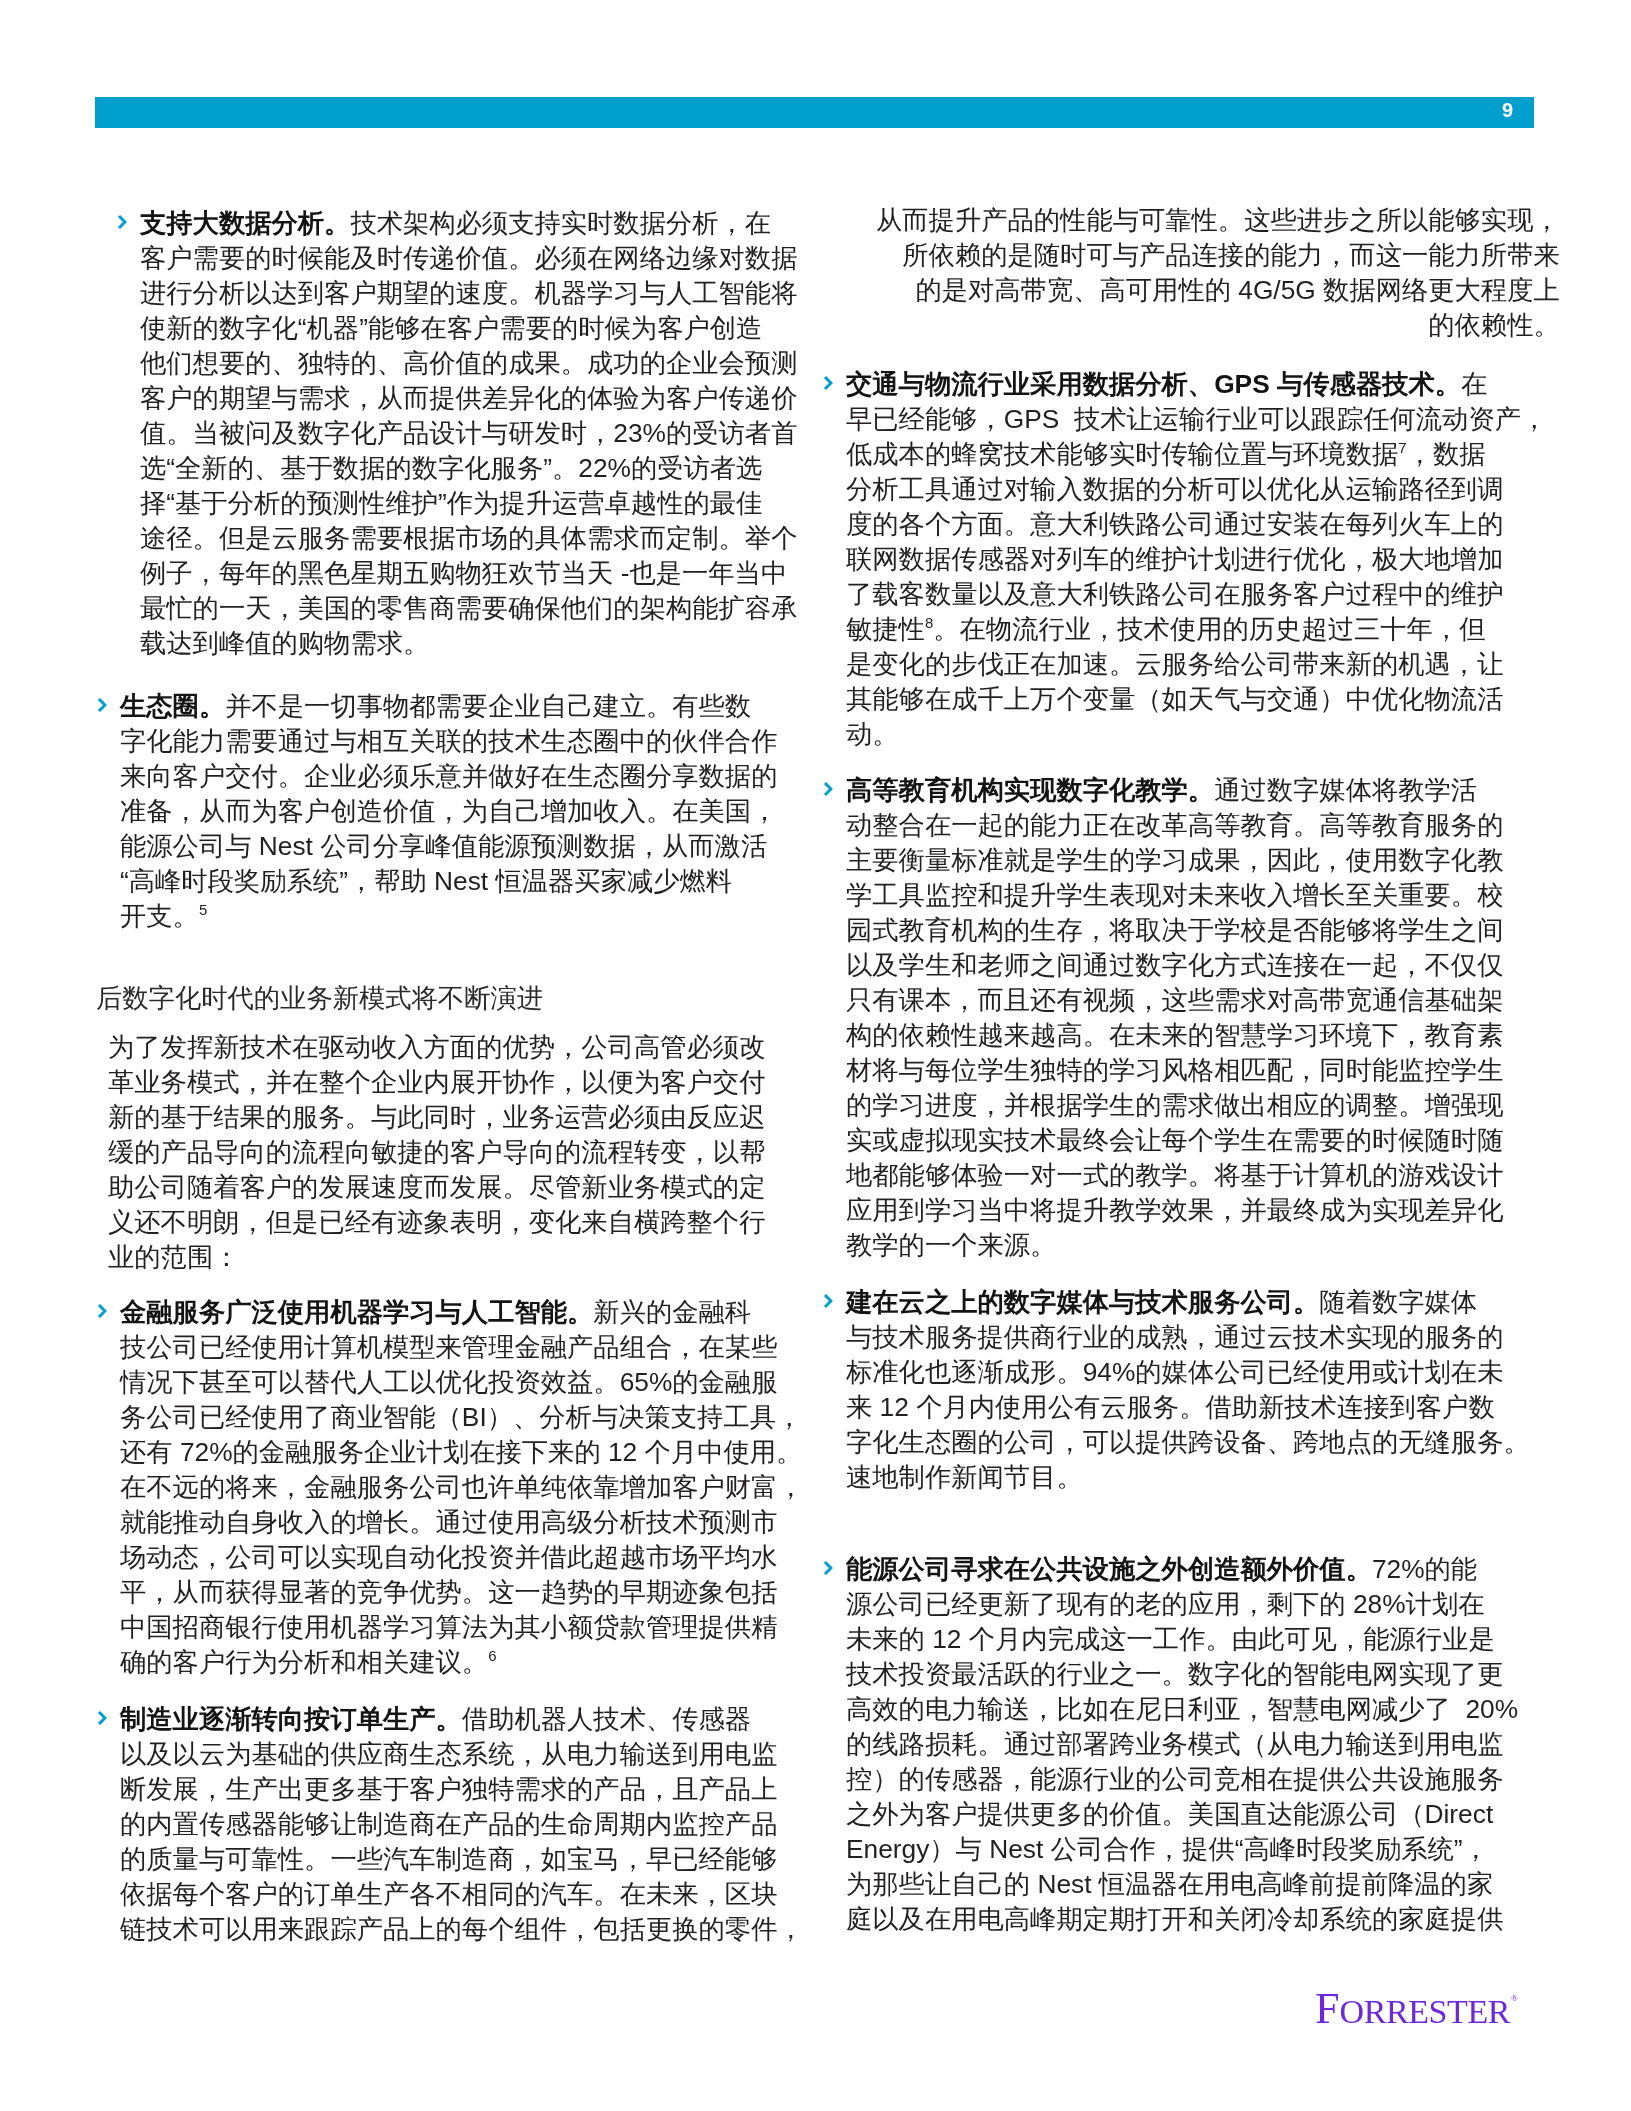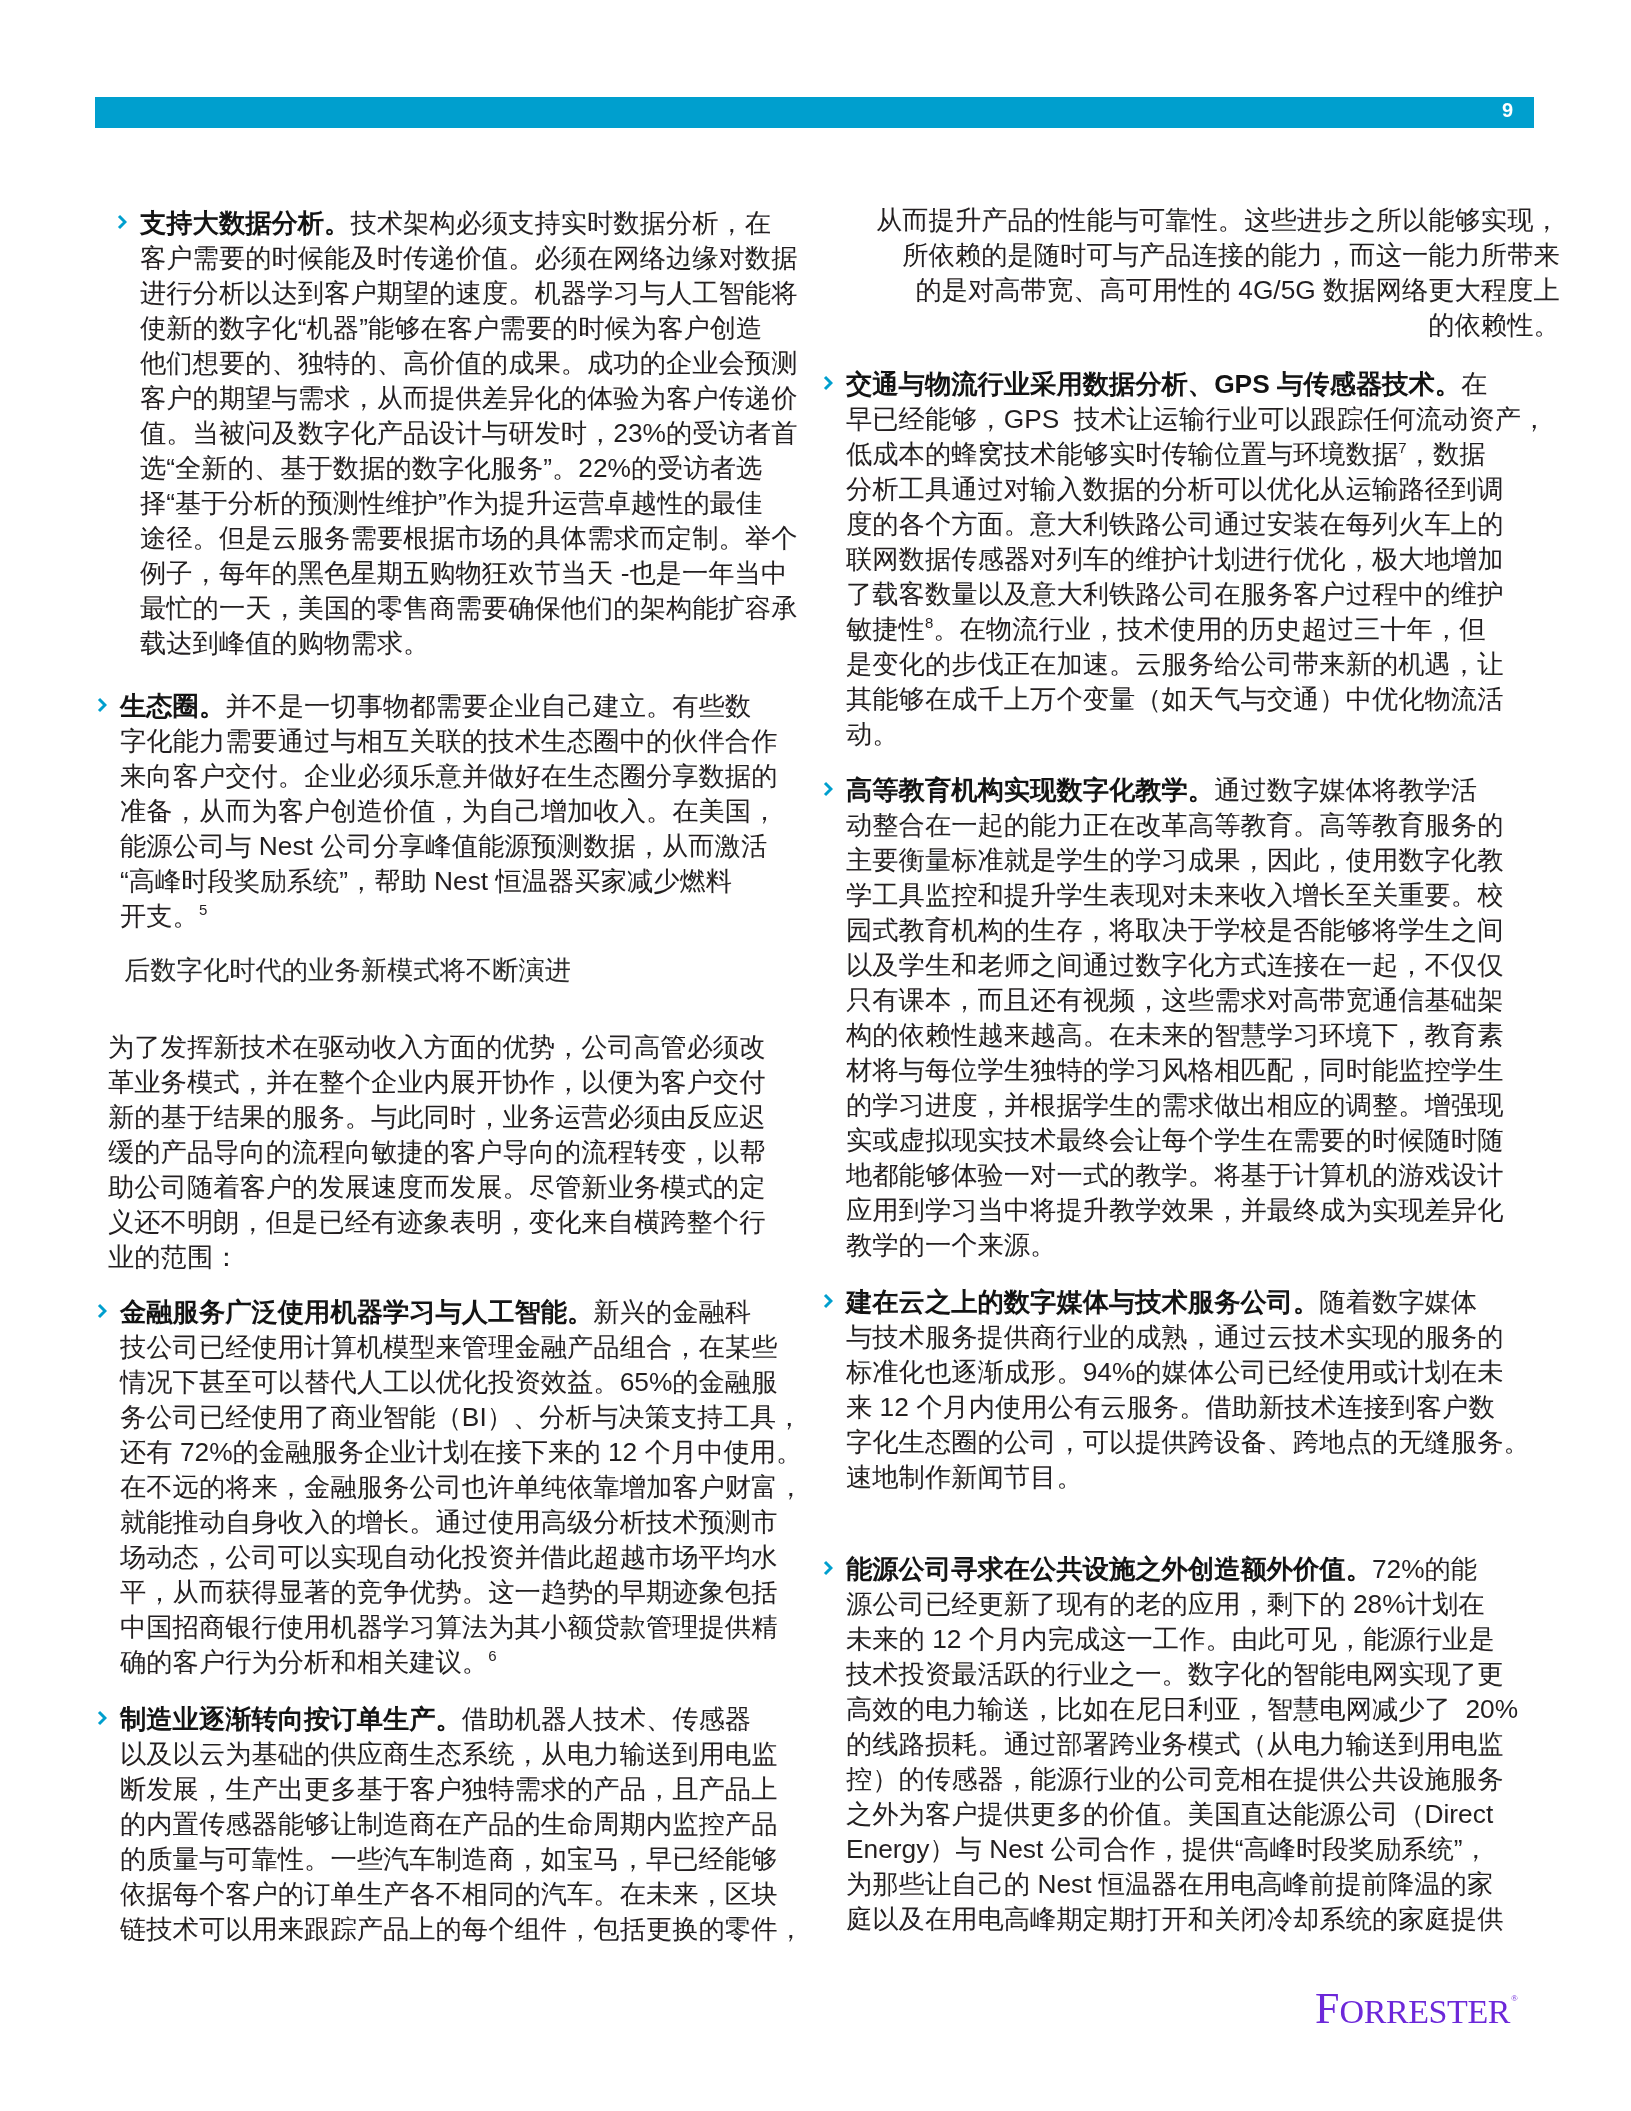--- a/index.html
+++ b/index.html
@@ -60,21 +60,21 @@
     </span>
   <div class="ln"><span class="lead">生态圈。</span><span>并不是一切事物都需要企业自己建立。有些数</span></div>
   <div class="ln"><span>字化能力需要通过与相互关联的技术生态圈中的伙伴合作</span></div>
   <div class="ln"><span>来向客户交付。企业必须乐意并做好在生态圈分享数据的</span></div>
   <div class="ln"><span>准备，从而为客户创造价值，为自己增加收入。在美国，</span></div>
   <div class="ln"><span>能源公司与 Nest 公司分享峰值能源预测数据，从而激活</span></div>
   <div class="ln"><span>“高峰时段奖励系统”，帮助 Nest 恒温器买家减少燃料</span></div>
   <div class="ln"><span>开支。</span><span class="sup">5</span></div>
 </div>
 
-<div class="blk heading" style="left:96px; top:953px;margin-left:28px;">
+<div class="blk heading" style="left:96px; top:981px;">
   <div class="ln"><span>后数字化时代的业务新模式将不断演进</span></div>
 </div>
 
 <div class="blk" style="left:108px; top:1030px;">
   <div class="ln"><span>为了发挥新技术在驱动收入方面的优势，公司高管必须改</span></div>
   <div class="ln"><span>革业务模式，并在整个企业内展开协作，以便为客户交付</span></div>
   <div class="ln"><span>新的基于结果的服务。与此同时，业务运营必须由反应迟</span></div>
   <div class="ln"><span>缓的产品导向的流程向敏捷的客户导向的流程转变，以帮</span></div>
   <div class="ln"><span>助公司随着客户的发展速度而发展。尽管新业务模式的定</span></div>
   <div class="ln"><span>义还不明朗，但是已经有迹象表明，变化来自横跨整个行</span></div>

